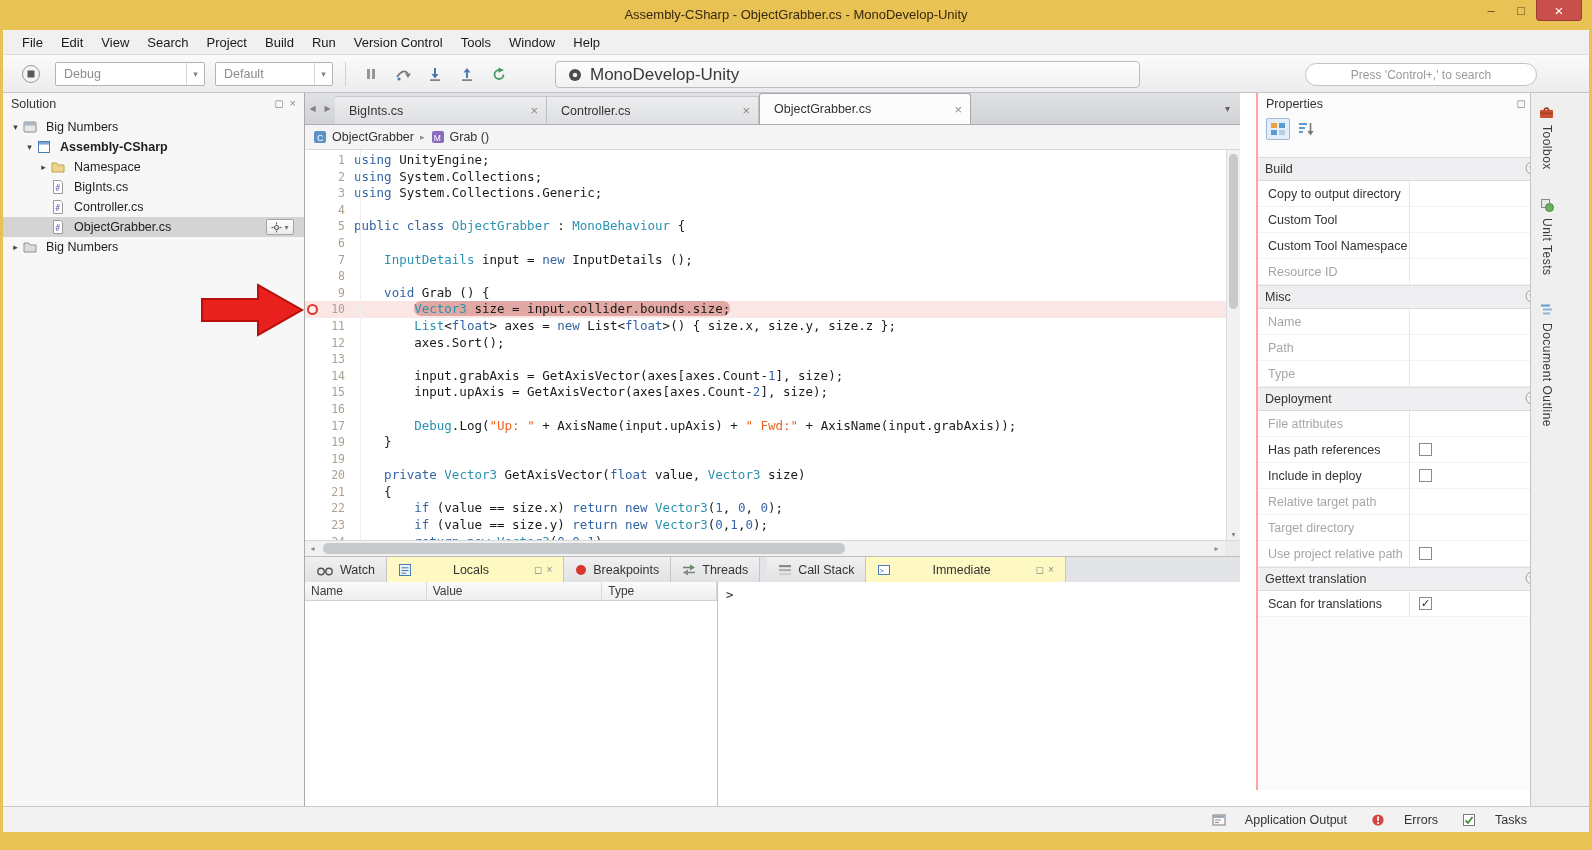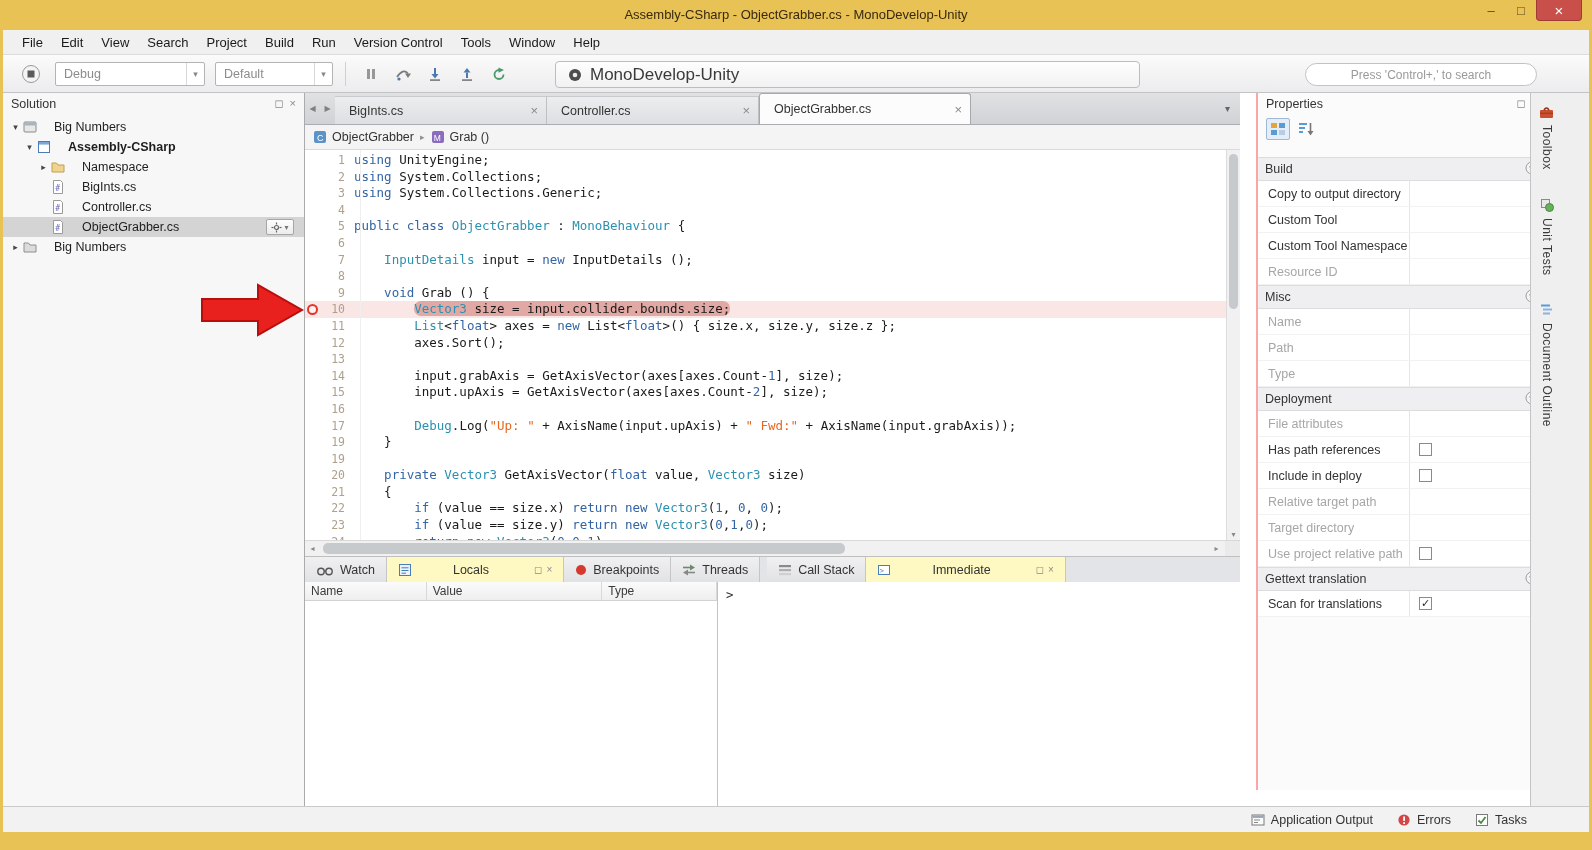--- a/index.html
+++ b/index.html
@@ -36,21 +36,21 @@
   .main{position:absolute;left:3px;right:3px;top:93px;height:713px;background:#fff;}
 
   .solution-pad{position:absolute;left:0;top:0;bottom:0;width:302px;background:#F7F7F8;border-right:1px solid #ABABAD;}
   .pad-header{height:21px;display:flex;align-items:center;padding:0 8px;font-size:12.5px;color:#333;}
   .pad-header-icons{margin-left:auto;display:flex;gap:6px;color:#8A8A8A;font-size:11px;}
   .tree{margin-top:3px;}
   .tree-row{height:20px;display:flex;align-items:center;position:relative;font-size:12.5px;color:#1E1E1E;}
   .tree-row.selected{background:#D4D4D4;}
   .tree-row.bold .tree-label{font-weight:bold;}
   .expander{width:13px;text-align:center;font-size:9px;color:#444;flex:none;}
-  .tree-label{margin-left:16px;white-space:nowrap;}
+  .tree-label{margin-left:8px;white-space:nowrap;}
   .gear-btn{position:absolute;right:10px;top:2px;height:16px;width:28px;border:1px solid #A6A6A6;border-radius:2px;background:linear-gradient(#FDFDFD,#ECECEC);display:flex;align-items:center;justify-content:center;gap:2px;color:#777;font-size:8px;}
 
   
   .center-pane{position:absolute;left:302px;top:0;bottom:0;width:935px;background:#fff;}
   .tabstrip{position:absolute;top:0;left:0;right:0;height:32px;background:linear-gradient(#DFE1E3,#D0D2D5);border-bottom:1px solid #A9ADB1;display:flex;align-items:flex-end;}
   .tab-nav{width:15px;height:32px;display:flex;align-items:center;justify-content:center;font-size:8px;color:#808080;}
   .ed-tab{height:28px;width:212px;display:flex;align-items:center;padding:0 8px 0 14px;font-size:12.5px;color:#333;background:linear-gradient(#EDEDEF,#DDDFE2);border-right:1px solid #BEC1C4;border-top:1px solid #C8CBCE;}
   .ed-tab.active{background:#FCFCFD;height:31px;border:1px solid #A5A9AD;border-bottom:none;border-radius:3px 3px 0 0;}
   .ed-tab-label{flex:1;white-space:nowrap;overflow:hidden;}
   .tab-close{color:#8A8A8A;font-size:13px;margin-left:6px;line-height:1;}
@@ -114,21 +114,21 @@
   .prop-value{margin-left:auto;width:137px;align-self:stretch;border-left:1px solid #E6E6E6;display:flex;align-items:center;padding-left:9px;}
   .checkbox{width:13px;height:13px;border:1px solid #8A8A8A;background:#fff;display:flex;align-items:center;justify-content:center;font-size:11px;color:#2A2A2A;line-height:1;}
 
   
   .side-strip{position:absolute;left:1527px;right:0;top:0;bottom:0;background:#EFEFF0;border-left:1px solid #C4C4C6;}
   .side-tab{display:flex;flex-direction:column;align-items:center;padding:12px 0 16px;width:31px;}
   .side-tab-label{writing-mode:vertical-rl;font-size:12px;color:#3A3A3A;margin-top:6px;letter-spacing:0.5px;}
 
   
   .statusbar{position:absolute;left:3px;right:3px;top:806px;height:26px;background:#F2F2F3;border-top:1px solid #C9C9C9;display:flex;align-items:center;justify-content:flex-end;gap:24px;padding-right:62px;}
-  .status-item{display:flex;align-items:center;gap:6px;font-size:12.5px;color:#333;}
+  .status-item{display:flex;align-items:center;gap:19px;font-size:12.5px;color:#333;}
 
   .ic{display:inline-flex;align-items:center;justify-content:center;line-height:0;}
   .annotation-arrow{position:absolute;left:201px;top:282px;z-index:50;}
 </style>
 </head>
 <body>
 
 <div id="app">
 
   <div class="titlebar">

